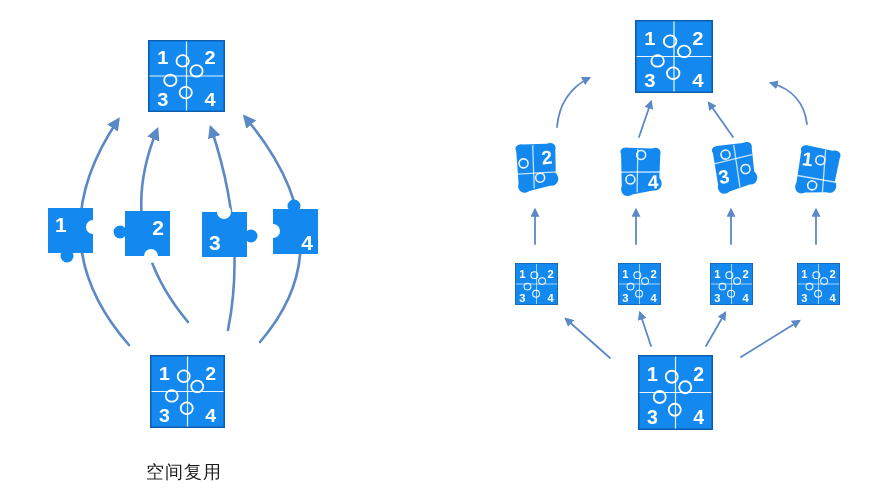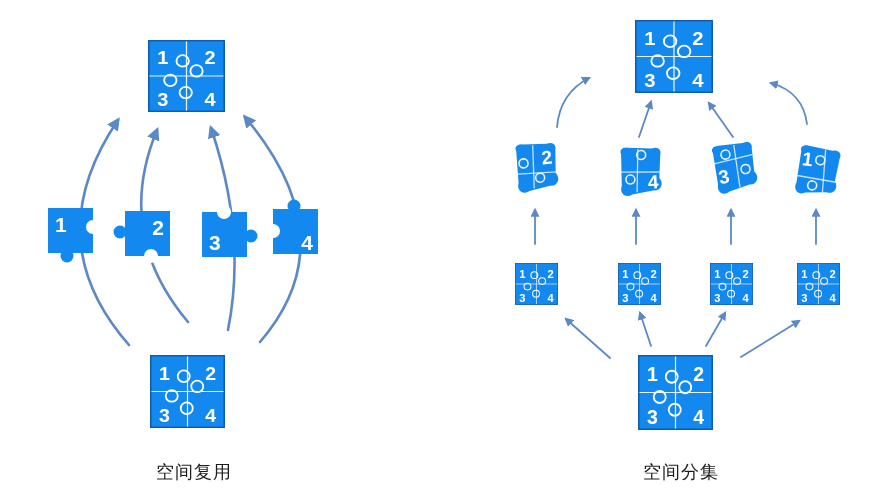--- a/index.html
+++ b/index.html
@@ -122,21 +122,21 @@
     <text class="pc-num" x="7" y="38">3</text>
   </svg>
 
   <svg class="abs" style="left:273px;top:209px;" width="47" height="47" viewBox="0 0 47 47">
     <rect class="pc-rect" x="0" y="0" width="45" height="45"></rect>
     <circle class="pc-notch" cx="0" cy="22" r="7"></circle>
     <circle class="pc-knob" cx="21" cy="-3" r="6.5"></circle>
     <text class="pc-num" x="40" y="41" text-anchor="end">4</text>
   </svg>
 
-  <div class="caption" style="left:124px;top:460px;">空间复用</div>
+  <div class="caption" style="left:114px;top:460px;">空间复用</div>
 
   <svg class="abs" style="left:635px;top:20px;" width="78" height="73" viewBox="0 0 100 100" preserveAspectRatio="none">
     <rect class="pz-rect" x="1" y="1" width="98" height="98"></rect>
     <line class="pz-line" x1="50" y1="2" x2="50" y2="98"></line>
     <line class="pz-line" x1="2" y1="50" x2="98" y2="50"></line>
     <circle class="pz-knob" cx="45" cy="29" r="8"></circle>
     <circle class="pz-knob" cx="63" cy="43" r="8"></circle>
     <circle class="pz-knob" cx="29" cy="56" r="8"></circle>
     <circle class="pz-knob" cx="49" cy="73" r="8"></circle>
     <text class="pz-num" x="12" y="34">1</text>
@@ -252,15 +252,14 @@
     <circle class="pz-knob" cx="45" cy="29" r="8"></circle>
     <circle class="pz-knob" cx="63" cy="43" r="8"></circle>
     <circle class="pz-knob" cx="29" cy="56" r="8"></circle>
     <circle class="pz-knob" cx="49" cy="73" r="8"></circle>
     <text class="pz-num" x="12" y="34">1</text>
     <text class="pz-num" x="88" y="34" text-anchor="end">2</text>
     <text class="pz-num" x="12" y="92">3</text>
     <text class="pz-num" x="88" y="92" text-anchor="end">4</text>
   </svg>
 
-  <div class="caption" style="left:611px;top:460px;">空间分集</div>
 
 </div>
 
 </body></html>

